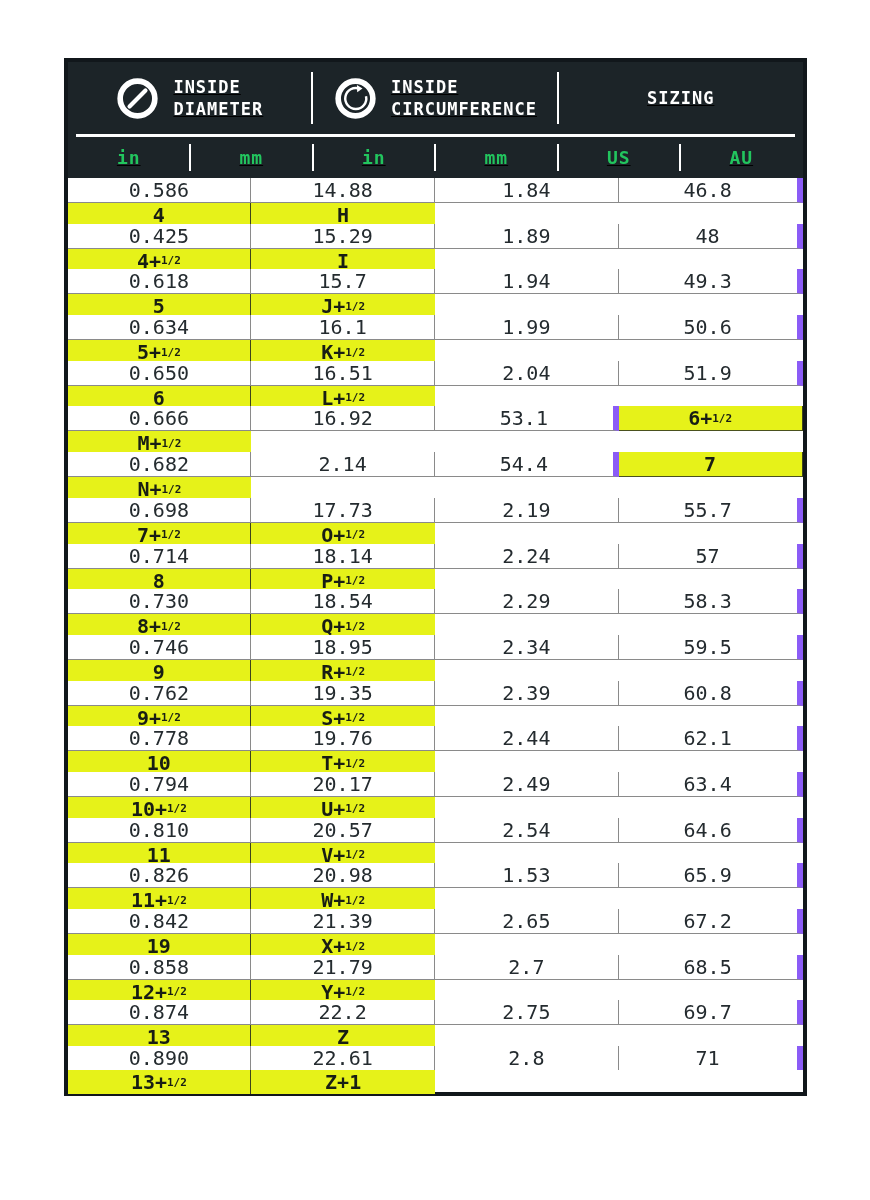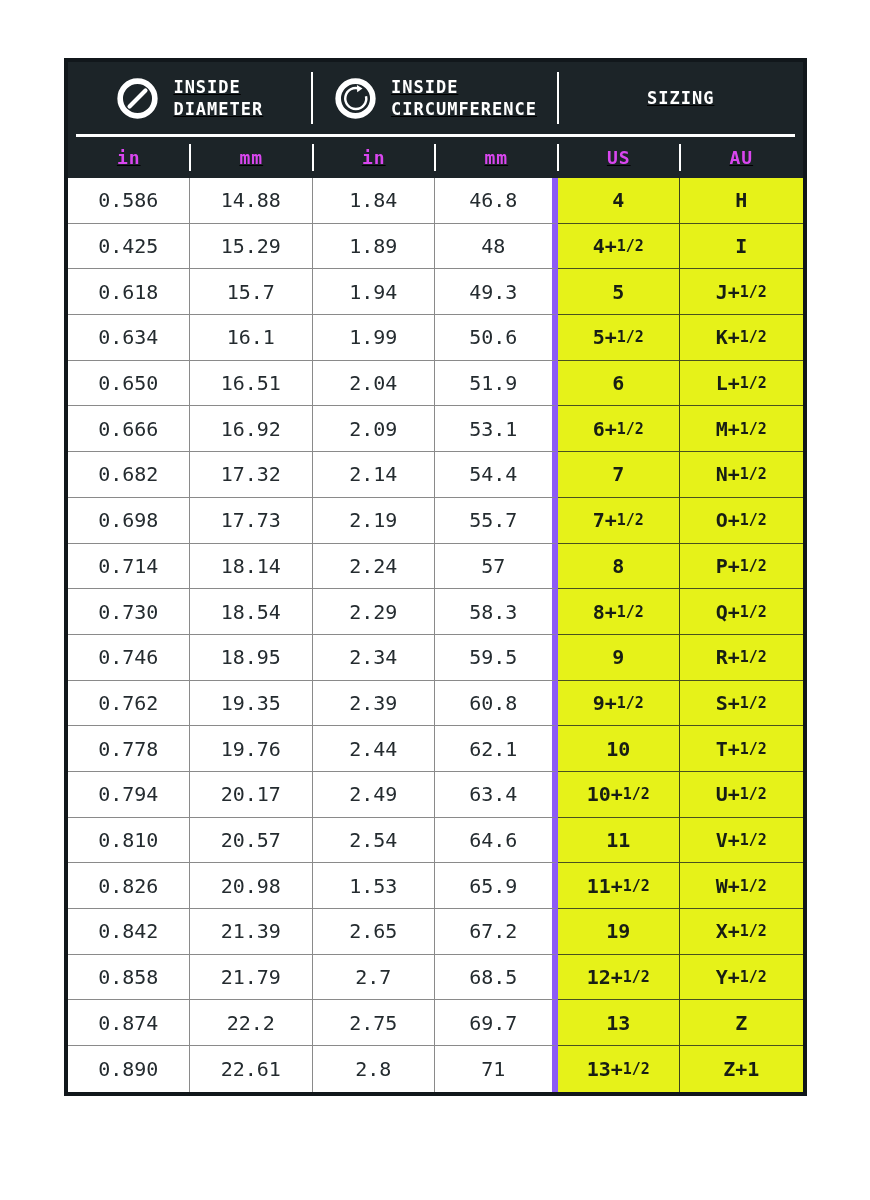--- a/index.html
+++ b/index.html
@@ -31,45 +31,45 @@
   }
   .group-label div:empty{display:none;}
   .head-group.sizing .group-label{text-align:center;}
   .gdiv{width:2px;background:#ffffff;margin:10px 0;}
   .head-rule{height:3px;background:#ffffff;margin:0 8px;}
   .subhead{
     display:grid;grid-template-columns:repeat(6,1fr);height:41px;
   }
   .sh-cell{
     position:relative;display:flex;align-items:center;justify-content:center;
-    color:#d946ef;font-weight:bold;font-size:18px;letter-spacing:1px;
+    color:#22c55e;font-weight:bold;font-size:18px;letter-spacing:1px;
   }
   .sh-cell:not(:last-child)::after{
     content:"";position:absolute;right:-1px;top:7px;bottom:7px;width:2px;background:#ffffff;
   }
   
   .tbody .row{
-    display:grid;grid-template-columns:repeat(6,1fr);height:45.7px;
+    display:grid;grid-template-columns:repeat(4,1fr);height:45.7px;
   }
   .cell{
     display:flex;align-items:center;justify-content:center;
     font-size:20px;color:#242b2f;
     border-bottom:1px solid #8a8a8a;
     background:#ffffff;
   }
   .tbody .row:last-child .cell{border-bottom:none;}
   .cell.col0,.cell.col1,.cell.col2{border-right:1px solid #8a8a8a;}
   .cell.col3{border-right:6px solid #8b5cf6;}
   .cell.col4{border-right:1px solid #3e441a;}
   .cell.size{
     background:var(--hl,#e6f219);
     font-weight:bold;color:#181e14;
     border-bottom-color:#4a511e;
   }
-  .frac{font-size:15px;font-weight:bold;letter-spacing:0;text-align:center;}
+  .frac{font-size:11px;font-weight:bold;letter-spacing:0;text-align:center;}
 </style>
 </head>
 <body>
 
 <div class="size-table">
 
   <div class="head">
     <div class="head-groups">
 
       <div class="head-group">
@@ -176,34 +176,32 @@
         <div class="cell col3">51.9</div>
         <div class="cell col4 size">6</div>
         <div class="cell col5 size">
           <span>L+</span>
           <span class="frac">1/2</span>
         </div>
       </div>
       <div class="row">
         <div class="cell col0">0.666</div>
         <div class="cell col1">16.92</div>
-        <div class="cell col2">2.09</div>
         <div class="cell col3">53.1</div>
         <div class="cell col4 size">
           <span>6+</span>
           <span class="frac">1/2</span>
         </div>
         <div class="cell col5 size">
           <span>M+</span>
           <span class="frac">1/2</span>
         </div>
       </div>
       <div class="row">
         <div class="cell col0">0.682</div>
-        <div class="cell col1">17.32</div>
         <div class="cell col2">2.14</div>
         <div class="cell col3">54.4</div>
         <div class="cell col4 size">7</div>
         <div class="cell col5 size">
           <span>N+</span>
           <span class="frac">1/2</span>
         </div>
       </div>
       <div class="row">
         <div class="cell col0">0.698</div>

